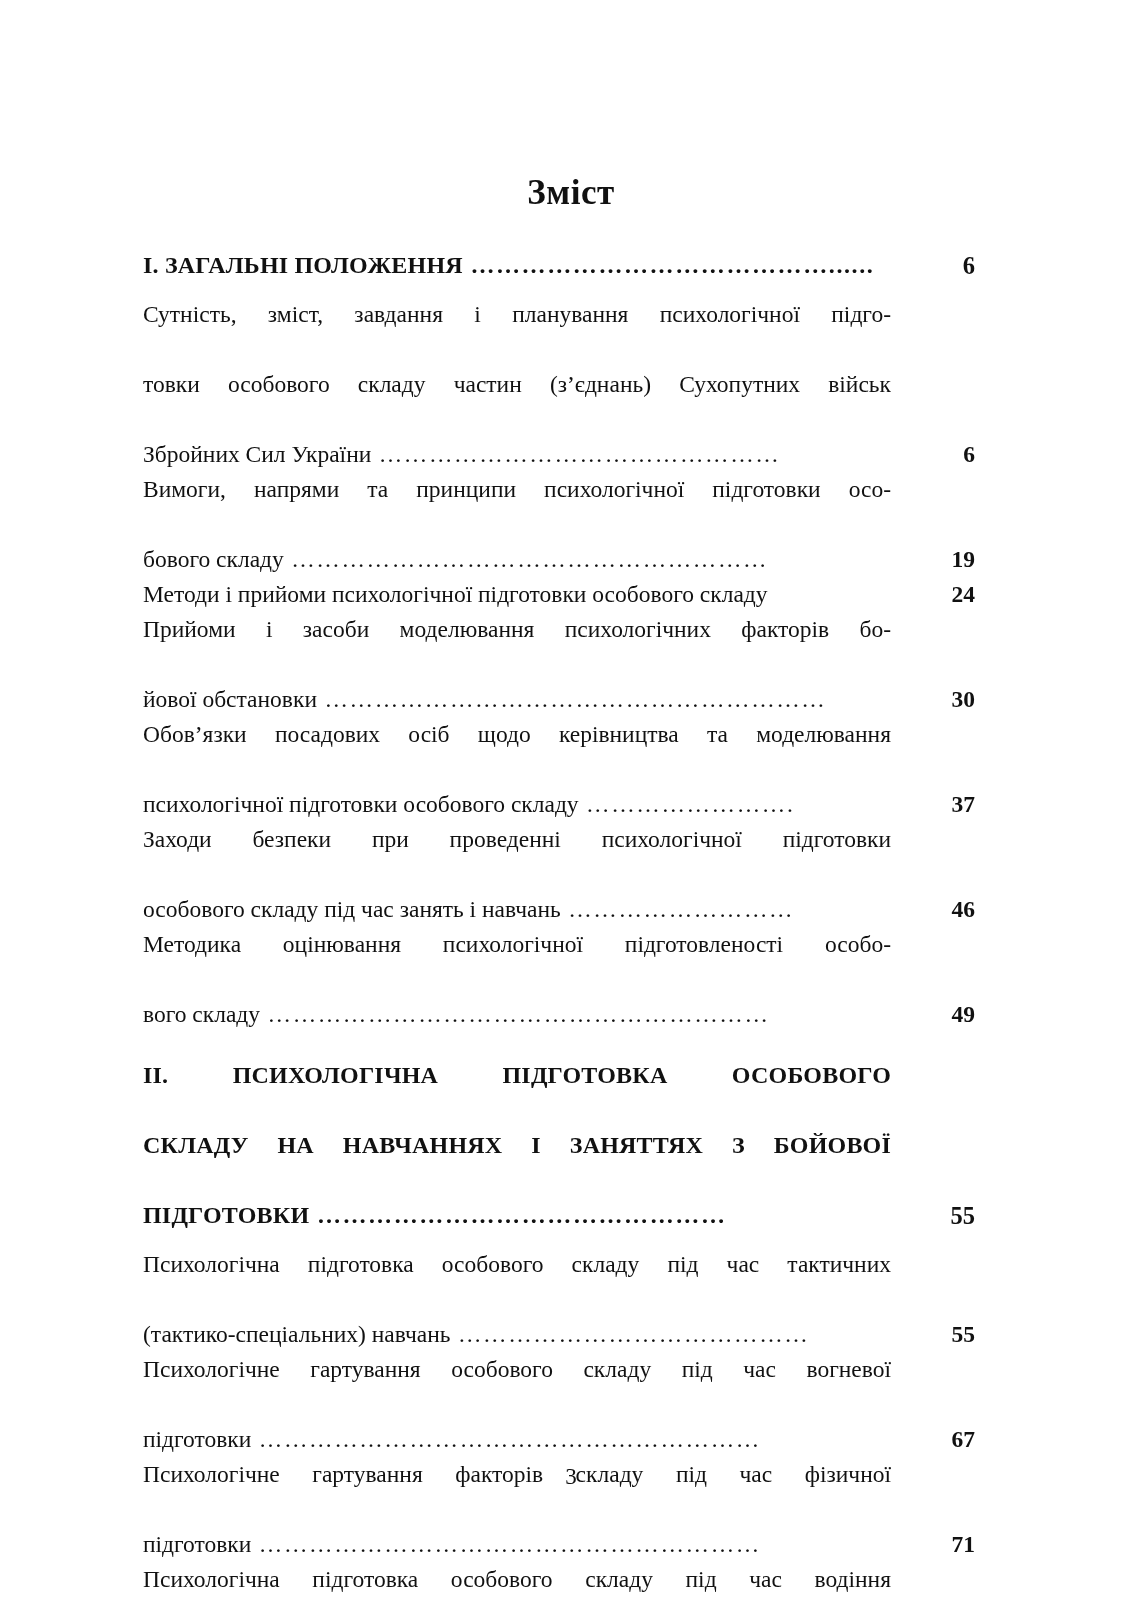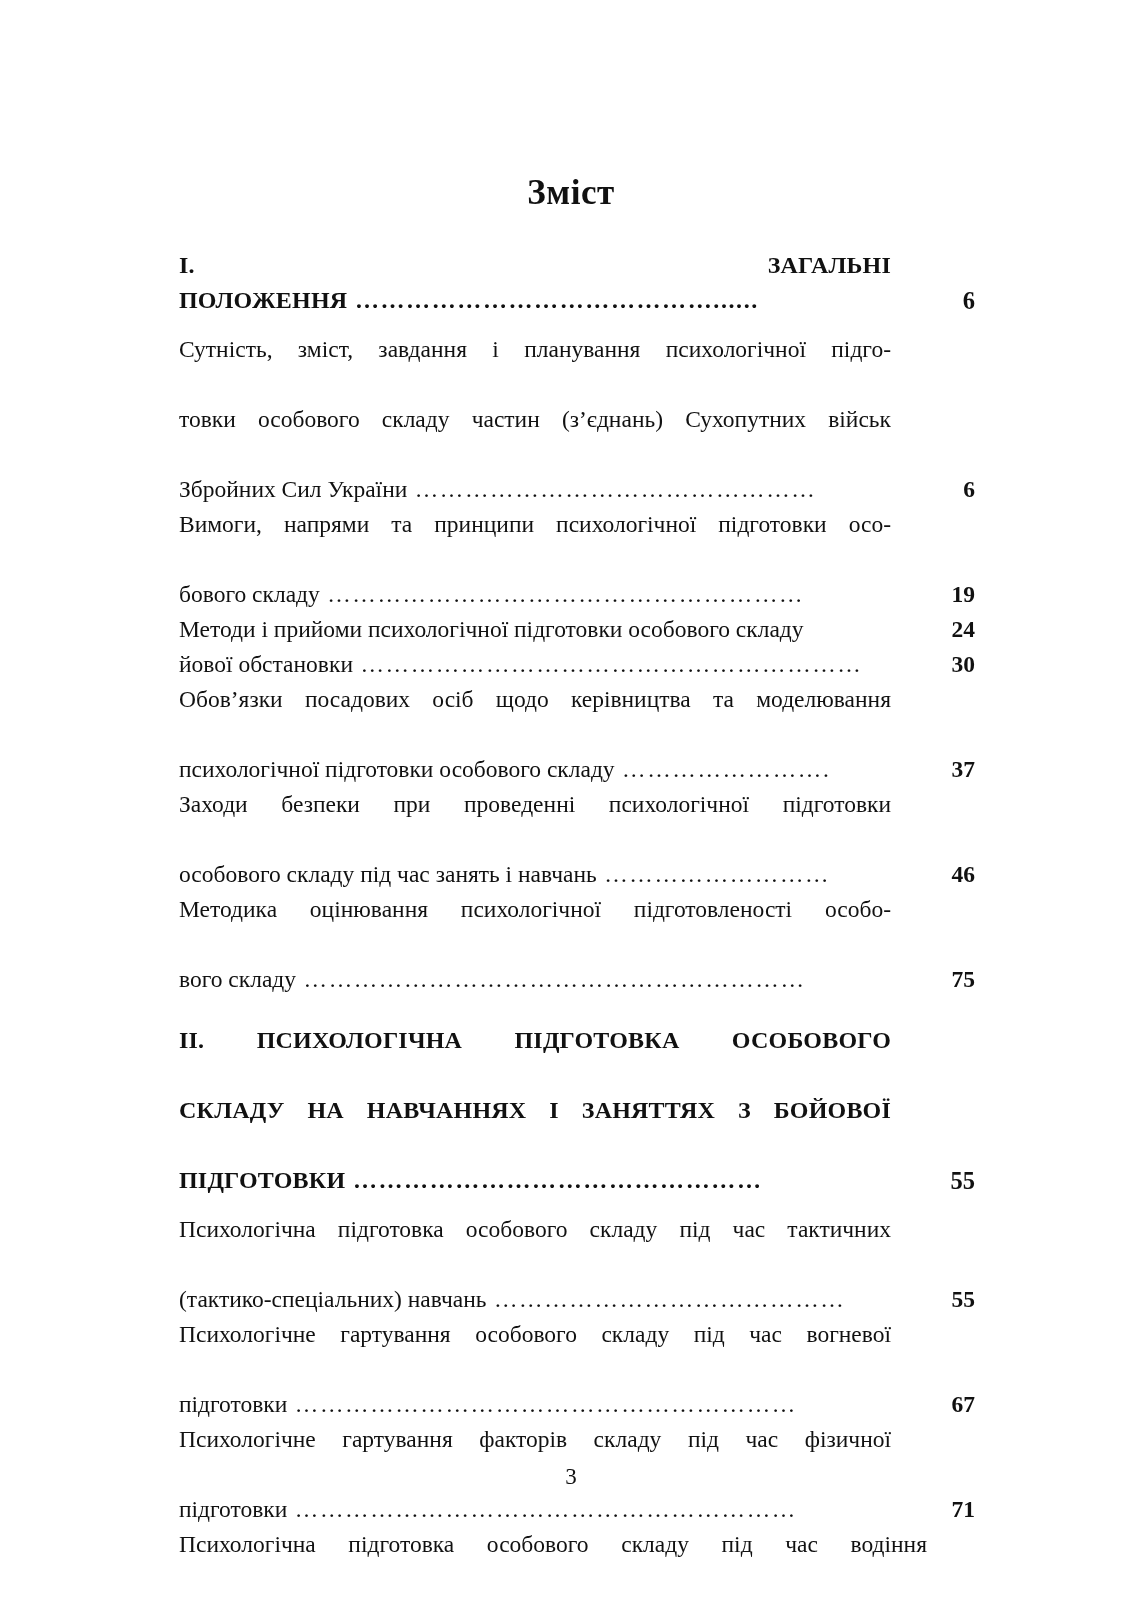--- a/index.html
+++ b/index.html
@@ -51,21 +51,20 @@
     width: 838px;
   }
 
   .entry-text {
     width: 748px;
     font-size: 23.5px;
     line-height: 35px;
     text-align: justify;
     text-justify: inter-word;
     hyphens: manual;
-    margin-left: 36px;
   }
 
   .entry-page {
     width: 90px;
     flex: 0 0 90px;
     font-size: 23.5px;
     line-height: 35px;
     font-weight: bold;
     text-align: right;
     padding-right: 6px;
@@ -150,20 +149,21 @@
         <div class="entry-page">19</div>
       </div>
       <div class="entry">
         <div class="entry-text">
           <span class="line">Методи і прийоми психологічної підготовки особового складу</span>
         </div>
         <div class="entry-page">24</div>
       </div>
       <div class="entry">
         <div class="entry-text">
+          <span class="line justify">Прийоми і засоби моделювання психологічних факторів бо-</span>
           <span class="line">йової обстановки<span class="leader"> ……………………………………………………</span></span>
         </div>
         <div class="entry-page">30</div>
       </div>
       <div class="entry">
         <div class="entry-text">
           <span class="line justify">Обов’язки посадових осіб щодо керівництва та моделювання</span>
           <span class="line">психологічної підготовки особового складу<span class="leader"> …………………….</span></span>
         </div>
         <div class="entry-page">37</div>
@@ -173,21 +173,21 @@
           <span class="line justify">Заходи безпеки при проведенні психологічної підготовки</span>
           <span class="line">особового складу під час занять і навчань<span class="leader"> ………………………</span></span>
         </div>
         <div class="entry-page">46</div>
       </div>
       <div class="entry">
         <div class="entry-text">
           <span class="line justify">Методика оцінювання психологічної підготовленості особо-</span>
           <span class="line">вого складу<span class="leader"> ……………………………………………………</span></span>
         </div>
-        <div class="entry-page">75</div>
+        <div class="entry-page">49</div>
       </div>
       <div class="gap-big"></div>
       <div class="entry heading">
         <div class="entry-text">
           <span class="line justify">II.   ПСИХОЛОГІЧНА    ПІДГОТОВКА    ОСОБОВОГО</span>
           <span class="line justify">СКЛАДУ НА НАВЧАННЯХ І ЗАНЯТТЯХ З БОЙОВОЇ</span>
           <span class="line">ПІДГОТОВКИ<span class="leader"> …………………………………………</span></span>
         </div>
         <div class="entry-page">55</div>
       </div>

